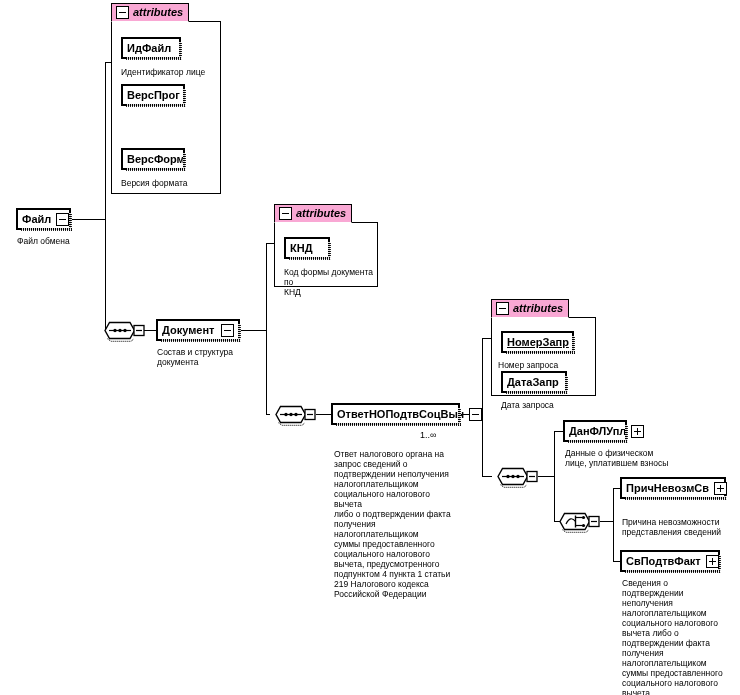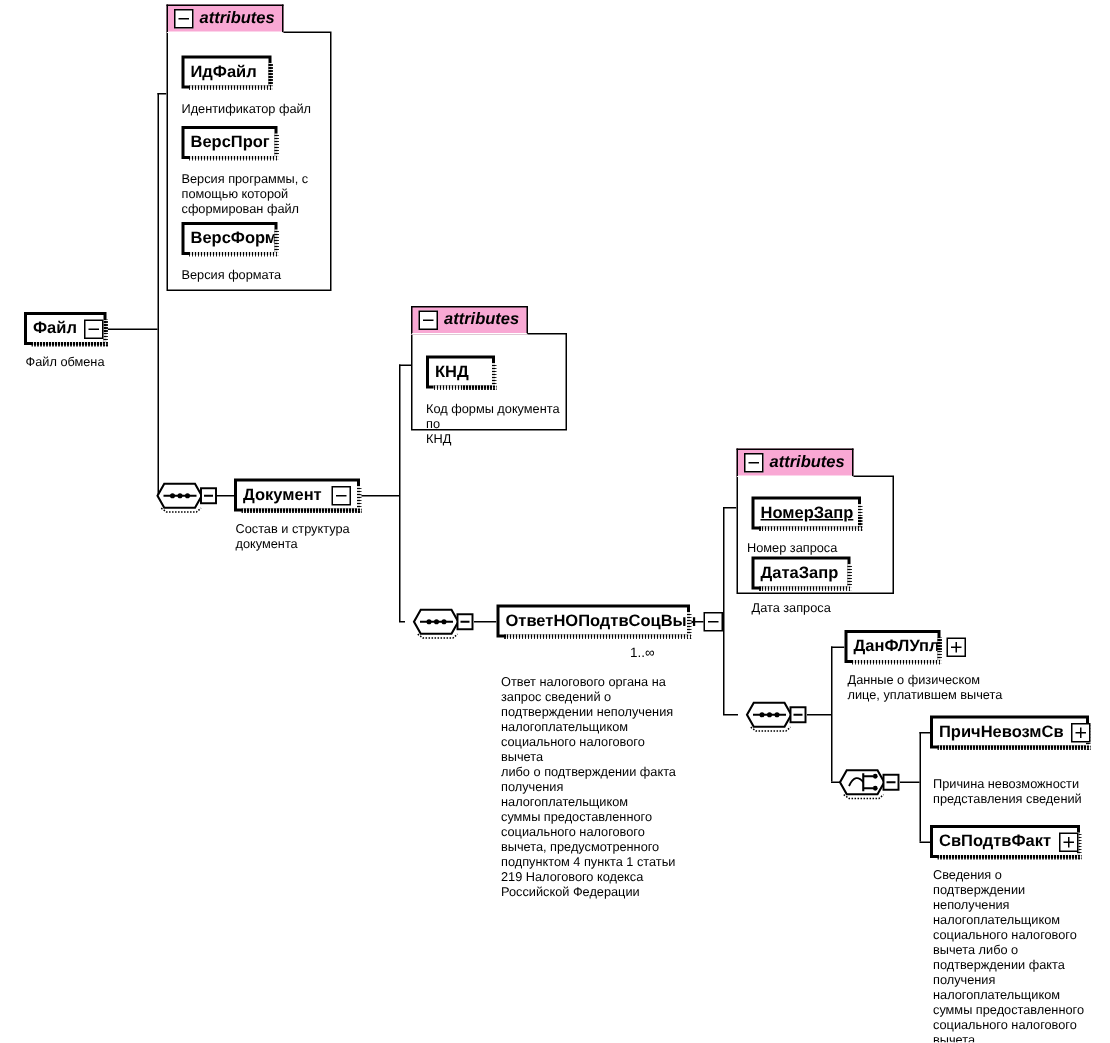--- a/index.html
+++ b/index.html
@@ -175,28 +175,25 @@
     <div class="attrtab" style="width:78px;">
       <span class="minus">
           <i></i>
         </span>
       <span class="ttl">attributes</span>
     </div>
 
     <div class="node" style="left:9px; top:15px; width:60px;">
       <span class="lbl">ИдФайл</span>
     </div>
-    <div class="cap" style="left:9px; top:45px; width:104px;">Идентификатор файл</div>
+    <div class="cap" style="left:9px; top:45px; width:104px;">Идентификатор лице</div>
 
     <div class="node" style="left:9px; top:62px; width:64px;">
       <span class="lbl">ВерсПрог</span>
     </div>
-    <div class="cap" style="left:9px; top:92px; width:96px;">Версия программы, с
-помощью которой
-сформирован файл</div>
 
     <div class="node" style="left:9px; top:126px; width:64px;">
       <span class="lbl">ВерсФорм</span>
     </div>
     <div class="cap" style="left:9px; top:156px; width:100px;">Версия формата</div>
   </div>
 
   <div class="comp" style="left:100px; top:319px;">
     <svg width="45" height="24" viewBox="0 0 45 24">
       <path d="M5 11.5 L9.5 3.5 L30 3.5 L34.5 11.5 L30 19.5 L9.5 19.5 Z" fill="#ffffff" stroke="#000000" stroke-width="1.4"></path>
@@ -304,21 +301,21 @@
   </div>
 
   <div class="node" style="left:563px; top:420px; width:64px;">
     <span class="lbl">ДанФЛУпл</span>
     <span class="exp">
         <i class="hbar"></i>
         <i class="vbar"></i>
       </span>
   </div>
   <div class="cap" style="left:565px; top:448px; width:120px;">Данные о физическом
-лице, уплатившем вычета</div>
+лице, уплатившем взносы</div>
 
   <div class="comp" style="left:555px; top:510px;">
     <svg width="45" height="24" viewBox="0 0 45 24">
       <path d="M5 11.5 L9.5 3.5 L30 3.5 L34.5 11.5 L30 19.5 L9.5 19.5 Z" fill="#ffffff" stroke="#000000" stroke-width="1.4"></path>
       <path d="M7.5 19.8 L11 22.3 L31 22.3 L34 19.8" fill="none" stroke="#000000" stroke-width="1" stroke-dasharray="1 1"></path>
       <path d="M11 14 C14 7.5, 17.5 7.5, 20.5 11.5" fill="none" stroke="#000000" stroke-width="1.2"></path>
       <line x1="20.5" y1="5.5" x2="20.5" y2="17.5" stroke="#000000" stroke-width="1.4"></line>
       <line x1="20.5" y1="7.5" x2="27" y2="7.5" stroke="#000000" stroke-width="1.2"></line>
       <line x1="20.5" y1="15.5" x2="27" y2="15.5" stroke="#000000" stroke-width="1.2"></line>
       <circle cx="28.5" cy="7.5" r="1.6" fill="#000"></circle>

